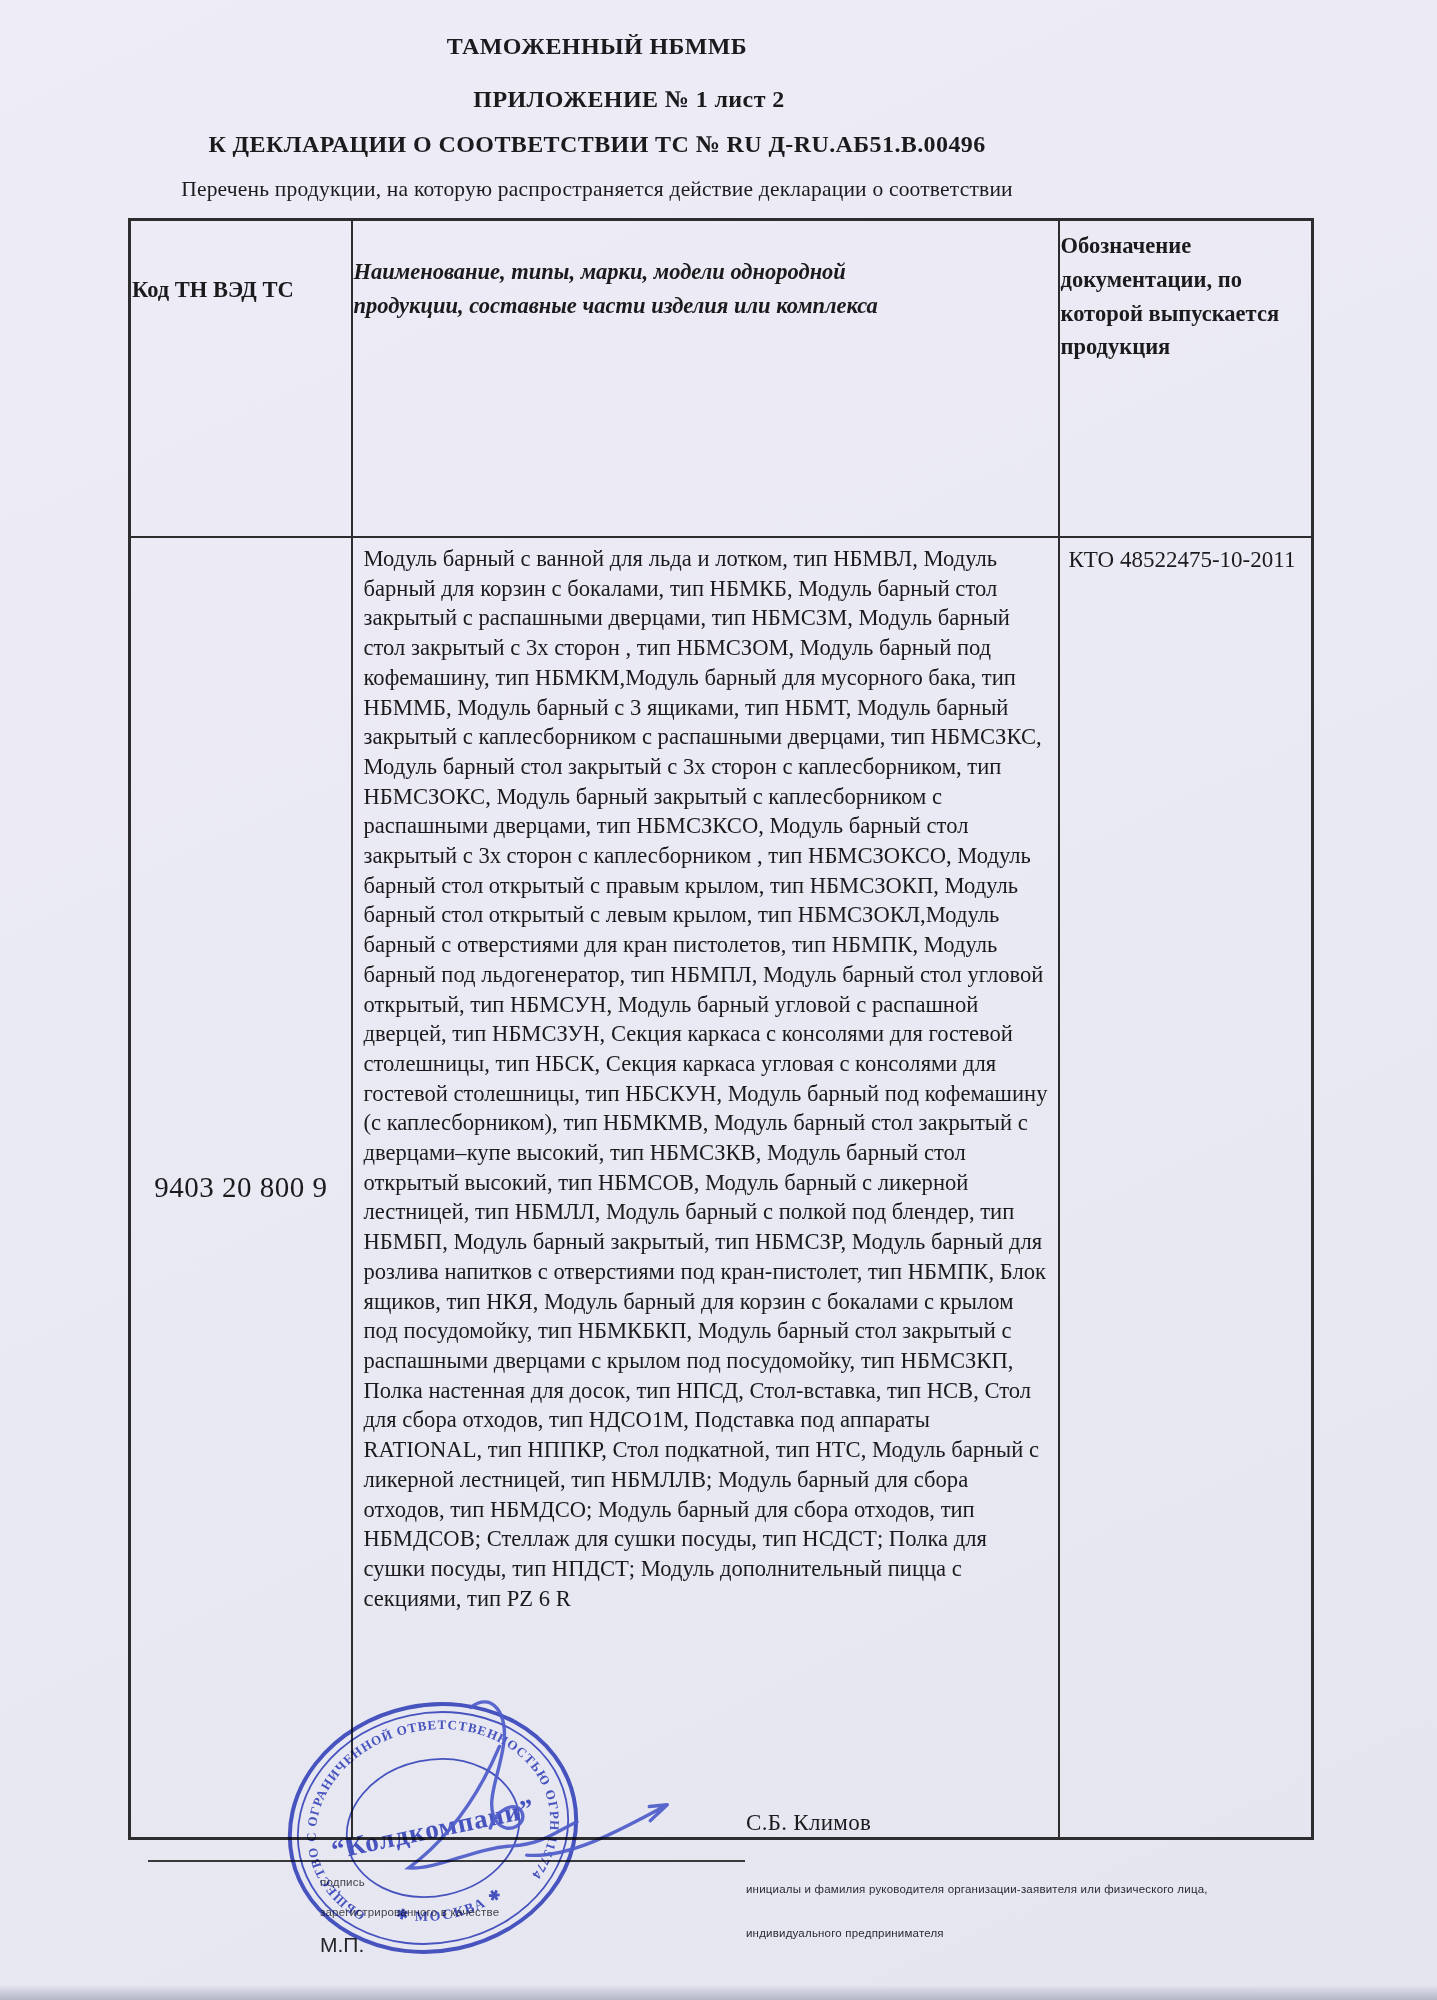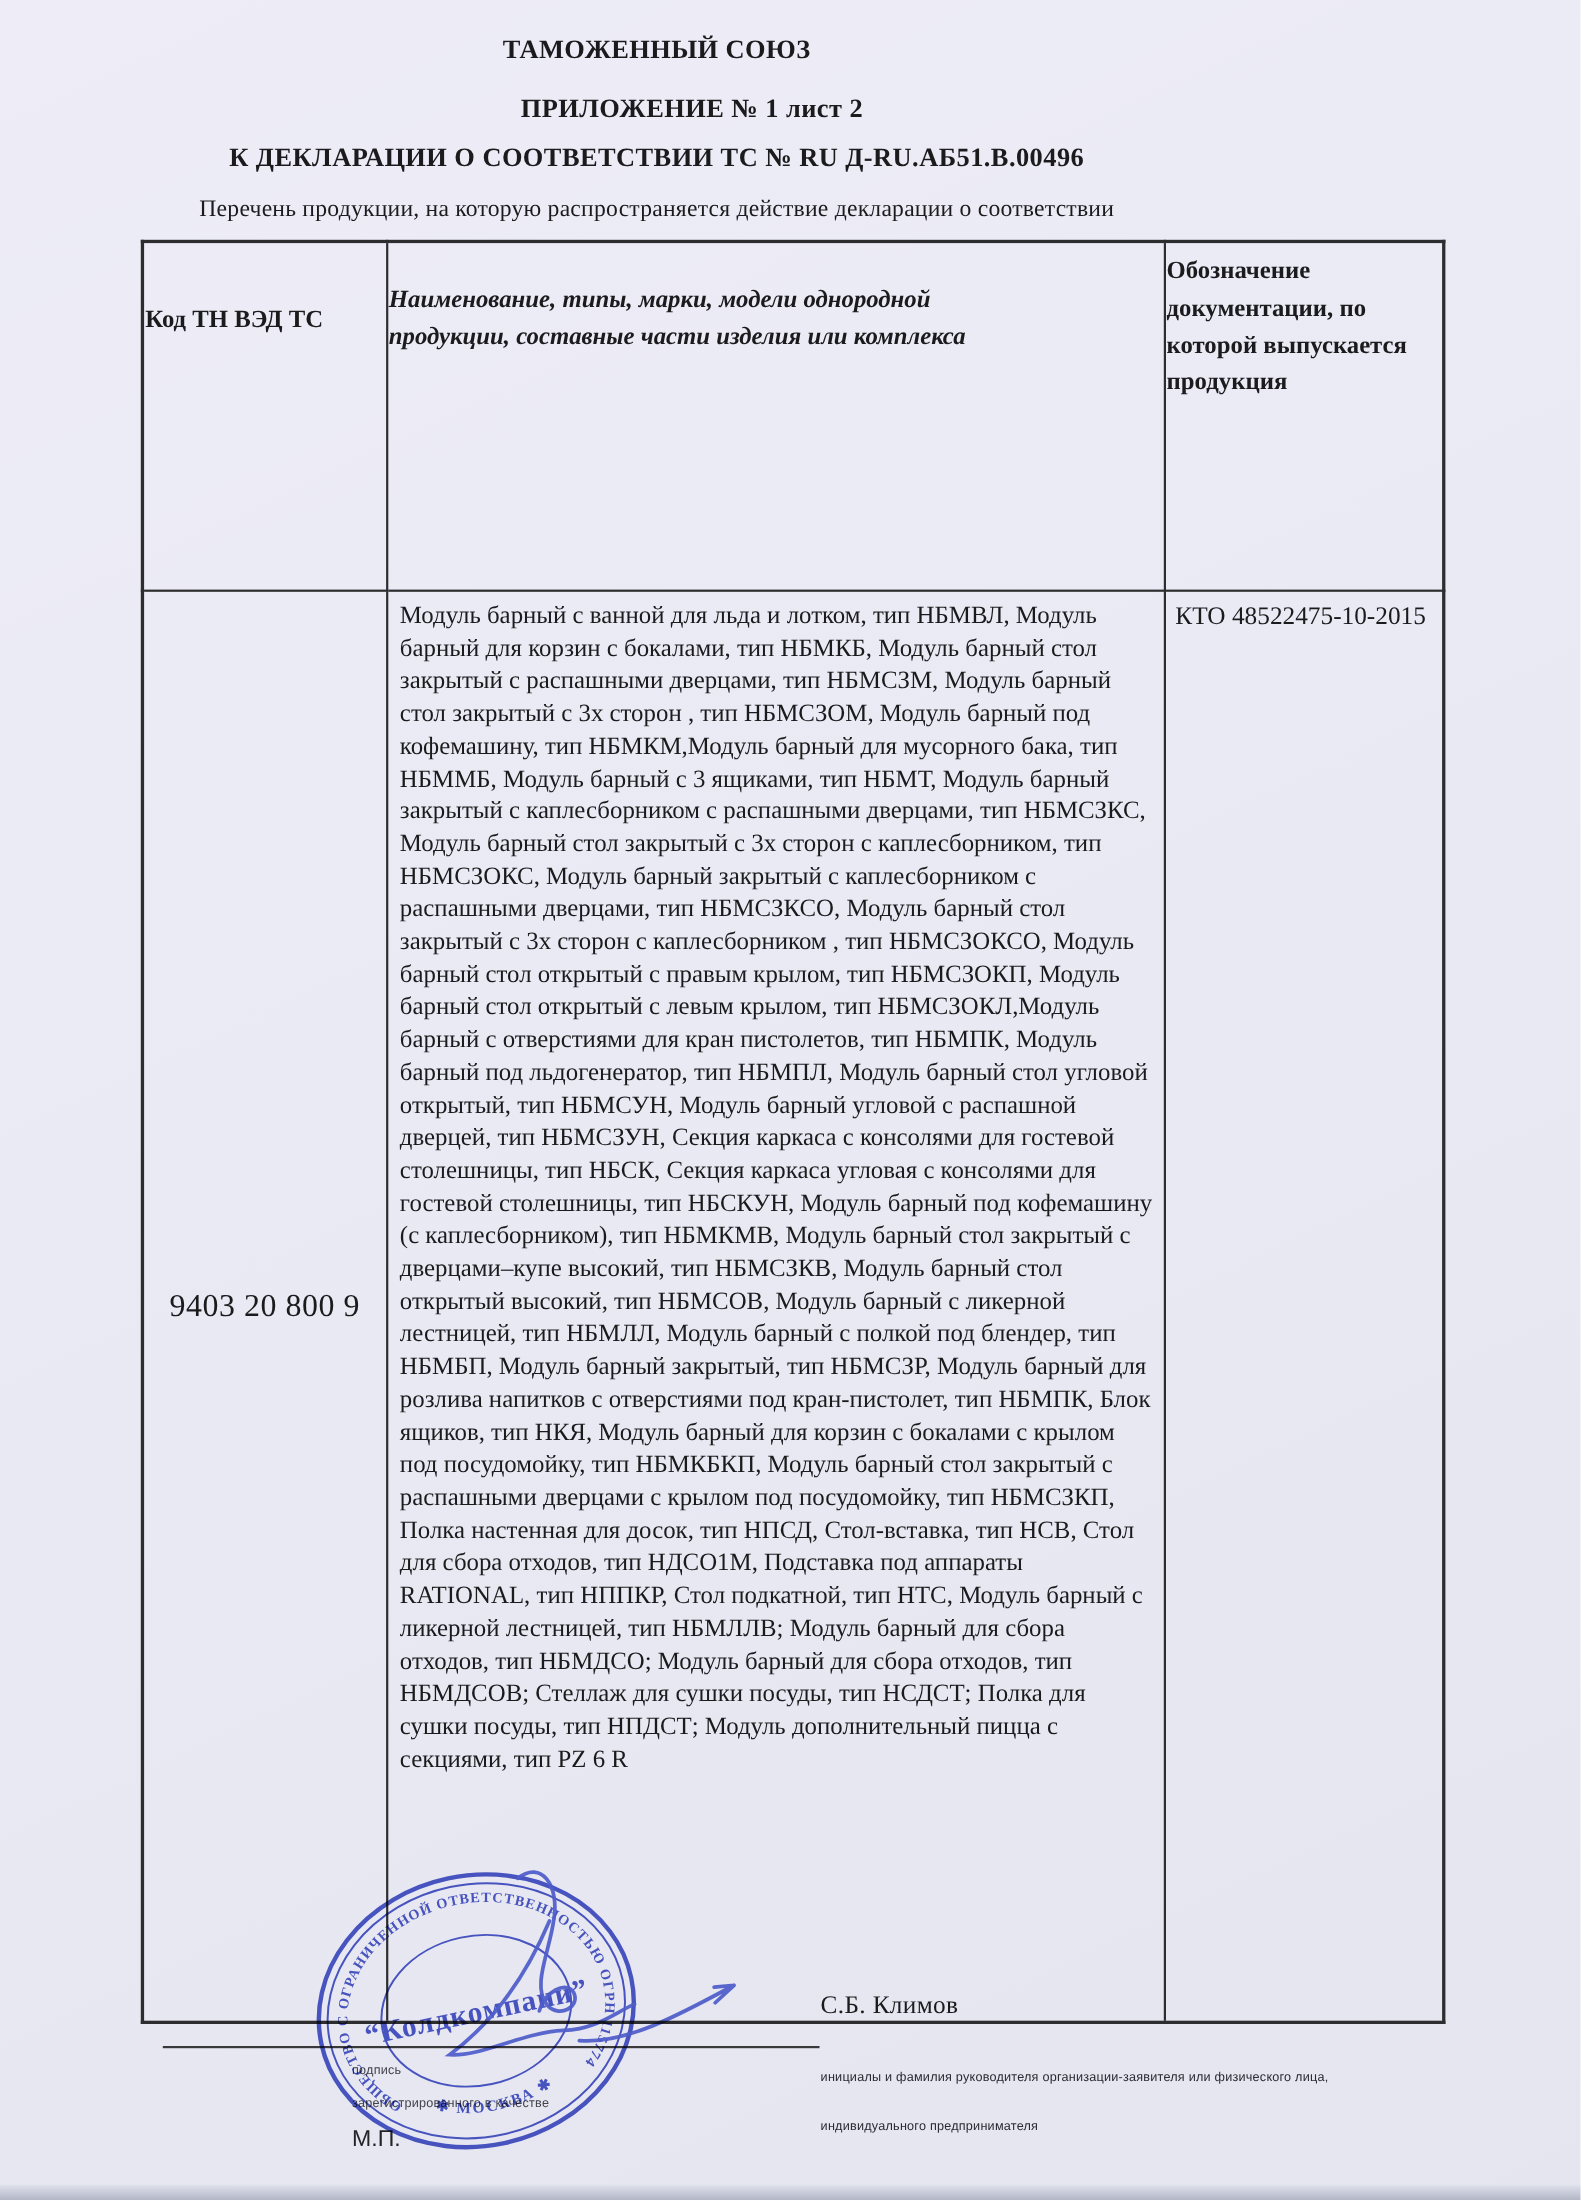--- a/index.html
+++ b/index.html
@@ -55,21 +55,21 @@
   .ring-text{font-family:"Liberation Serif", serif;font-size:13px;font-weight:bold;letter-spacing:1px;fill:#3a49c3;}
   .ring-bottom-text{font-family:"Liberation Serif", serif;font-size:14px;font-weight:bold;letter-spacing:2px;fill:#3a49c3;}
   .stamp-name{font-family:"Liberation Serif", serif;font-size:27px;font-weight:bold;fill:#3a49c3;letter-spacing:1px;}
 </style>
 </head>
 <body>
 
 <div class="page">
 
   <div class="headings">
-    <div class="h-line t1">ТАМОЖЕННЫЙ СОЮЗ</div>
+    <div class="h-line t1">ТАМОЖЕННЫЙ НБММБ</div>
     <div class="h-line t2">ПРИЛОЖЕНИЕ № 1 лист 2</div>
     <div class="h-line t3">К ДЕКЛАРАЦИИ О СООТВЕТСТВИИ ТС № RU Д-RU.АБ51.В.00496</div>
     <div class="caption">Перечень продукции, на которую распространяется действие декларации о соответствии</div>
   </div>
 
   <table class="doc">
     <colgroup>
       <col style="width:222px">
       <col style="width:707px">
       <col style="width:254px">
@@ -82,21 +82,21 @@
         <td class="h-cell h-name">
           <span>Наименование, типы, марки, модели однородной продукции, составные части изделия или комплекса</span>
         </td>
         <td class="h-cell h-doc">
           <span>Обозначение документации, по которой выпускается продукция</span>
         </td>
       </tr>
       <tr>
         <td class="c-code">9403 20 800 9</td>
         <td class="c-products">Модуль барный с ванной для льда и лотком, тип НБМВЛ, Модуль барный для корзин с бокалами, тип НБМКБ, Модуль барный стол закрытый с распашными дверцами, тип НБМСЗМ, Модуль барный стол закрытый с 3х сторон , тип НБМСЗОМ, Модуль барный под кофемашину, тип НБМКМ,Модуль барный для мусорного бака, тип НБММБ, Модуль барный с 3 ящиками, тип НБМТ, Модуль барный закрытый с каплесборником с распашными дверцами, тип НБМСЗКС, Модуль барный стол закрытый с 3х сторон с каплесборником, тип НБМСЗОКС, Модуль барный закрытый с каплесборником с распашными дверцами, тип НБМСЗКСО, Модуль барный стол закрытый с 3х сторон с каплесборником , тип НБМСЗОКСО, Модуль барный стол открытый с правым крылом, тип НБМСЗОКП, Модуль барный стол открытый с левым  крылом, тип НБМСЗОКЛ,Модуль барный с отверстиями для кран пистолетов, тип НБМПК, Модуль барный под льдогенератор, тип НБМПЛ, Модуль барный стол угловой открытый, тип НБМСУН, Модуль барный угловой с распашной дверцей, тип НБМСЗУН, Секция каркаса с консолями для гостевой столешницы, тип НБСК, Секция каркаса угловая с консолями для гостевой столешницы, тип НБСКУН, Модуль барный под кофемашину (с каплесборником), тип НБМКМВ, Модуль барный стол закрытый с дверцами–купе высокий, тип НБМСЗКВ, Модуль барный стол открытый высокий, тип НБМСОВ, Модуль барный с ликерной лестницей, тип НБМЛЛ, Модуль барный с полкой под блендер, тип НБМБП, Модуль барный закрытый, тип НБМСЗР, Модуль барный для розлива напитков с отверстиями под кран-пистолет, тип НБМПК,  Блок ящиков, тип НКЯ, Модуль барный для корзин с бокалами с крылом под посудомойку, тип НБМКБКП, Модуль барный стол закрытый с распашными дверцами с крылом под посудомойку, тип НБМСЗКП, Полка настенная для досок, тип НПСД, Стол-вставка, тип НСВ, Стол для сбора отходов, тип НДСО1М, Подставка под аппараты RATIONAL, тип НППКР, Стол подкатной, тип НТС, Модуль барный с ликерной лестницей, тип НБМЛЛВ; Модуль барный для сбора отходов, тип НБМДСО; Модуль барный для сбора отходов, тип НБМДСОВ; Стеллаж для сушки посуды, тип НСДСТ; Полка для сушки посуды, тип НПДСТ; Модуль дополнительный пицца с секциями, тип PZ 6 R</td>
-        <td class="c-doc">КТО 48522475-10-2015</td>
+        <td class="c-doc">КТО 48522475-10-2011</td>
       </tr>
     </tbody>
   </table>
 
   <div class="abs sig-line"></div>
   <div class="abs signatory">С.Б. Климов</div>
   <div class="abs small-note lbl-sign">подпись</div>
   <div class="abs small-note lbl-reg">зарегистрированного в качестве</div>
   <div class="abs small-note note1">инициалы и фамилия руководителя организации-заявителя или физического лица,</div>
   <div class="abs small-note note2">индивидуального предпринимателя</div>

